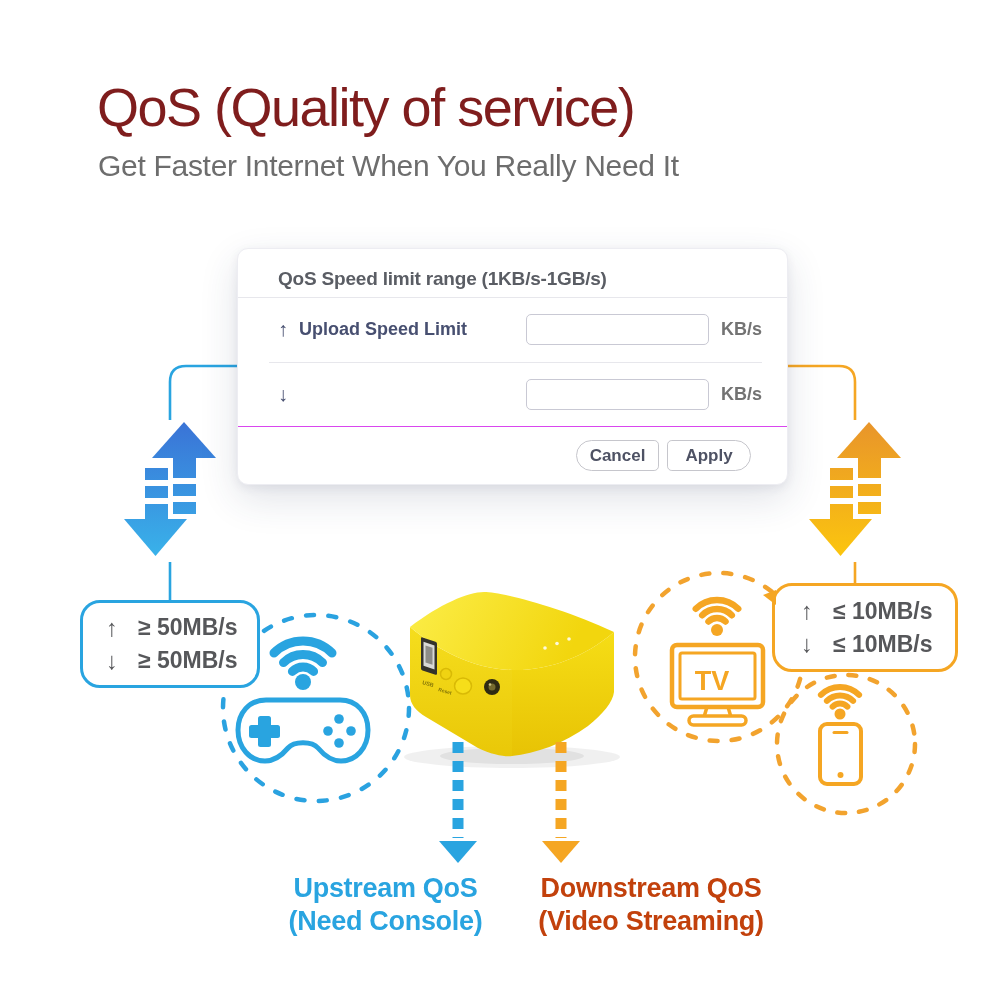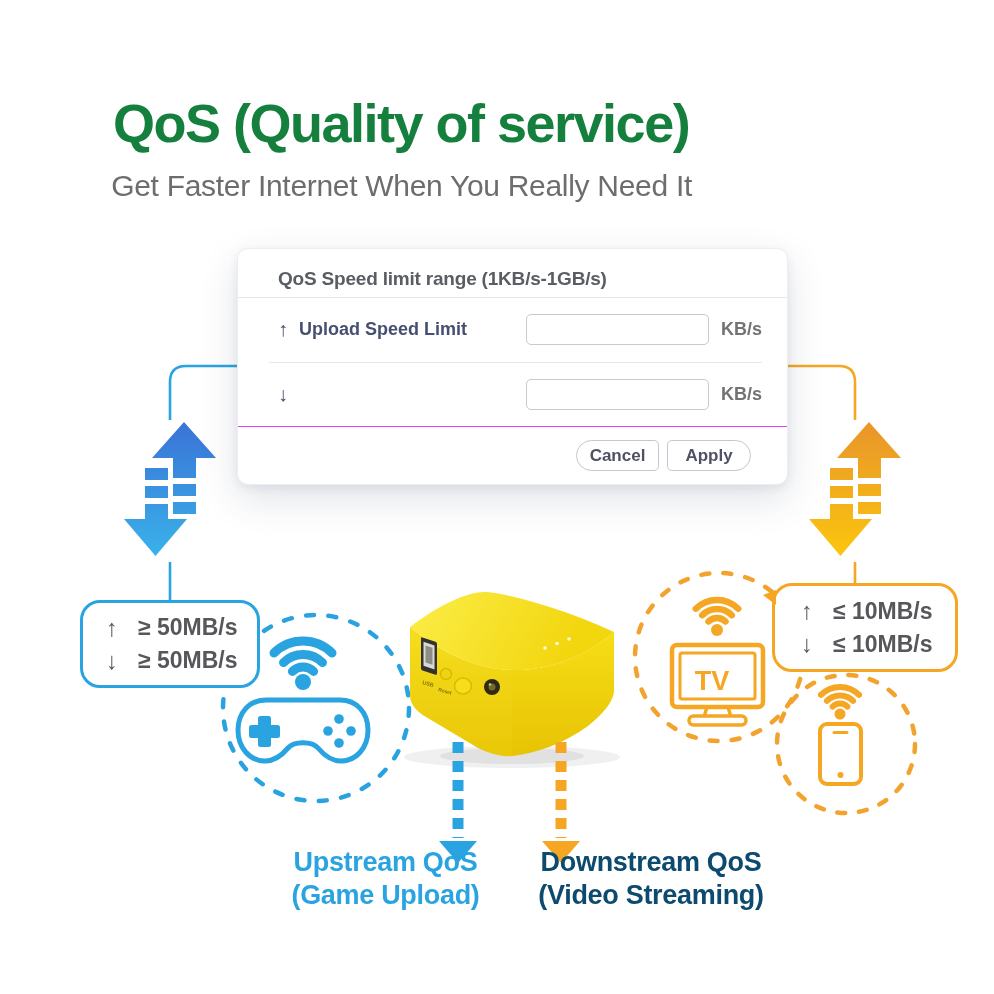--- a/index.html
+++ b/index.html
@@ -3,22 +3,22 @@
 <meta charset="utf-8">
 <style>
   html,body{margin:0;padding:0;background:#fff;}
   .canvas{
     position:relative;width:994px;height:994px;background:#ffffff;overflow:hidden;
     font-family:"Liberation Sans","DejaVu Sans",sans-serif;
   }
   
   .heading{position:absolute;left:97px;top:78px;}
   .heading h1{
-    margin:16px;font-size:54px;font-weight:bold;letter-spacing:-1.5px;
-    color:#15803d;line-height:1.1;
+    margin:0;font-size:54px;font-weight:normal;letter-spacing:-1.5px;
+    color:#7f1d1d;line-height:1.1;
   }
   .heading h2{
     margin:12px 0 0 1px;font-size:30px;font-weight:normal;letter-spacing:-0.3px;
     color:#6d6d6d;line-height:1.1;text-align:center;
   }
   
   .diagram{position:absolute;left:0;top:0;z-index:1;}
   
   .dialog{
     position:absolute;left:237px;top:248px;width:551px;height:237px;z-index:2;
@@ -62,24 +62,24 @@
   .bubble-left{left:80px;top:600px;width:180px;height:88px;border:3px solid #29a4e0;padding-left:23px;}
   .bubble-right{left:772px;top:583px;width:186px;height:89px;border:3px solid #f5a623;padding-left:26px;}
   .bubble-row{display:flex;align-items:center;font-size:23px;font-weight:bold;color:#56575a;line-height:1;}
   .bubble-dir{width:32px;font-size:24px;}
   .bubble-tail{
     position:absolute;left:-12px;top:4px;width:0;height:0;
     border-top:5px solid transparent;border-bottom:10px solid transparent;
     border-right:13px solid #f5a623;
   }
   
-  .flow-label{position:absolute;top:846px;z-index:2;text-align:center;line-height:33px;
+  .flow-label{position:absolute;top:872px;z-index:2;text-align:center;line-height:33px;
     font-size:27px;font-weight:bold;letter-spacing:-0.3px;}
   .flow-upstream{left:258px;width:255px;color:#29a4e0;}
-  .flow-downstream{left:520px;width:262px;color:#0c4a6e;text-align:center;}
+  .flow-downstream{left:520px;width:262px;color:#c2410c;text-align:center;}
 </style>
 </head>
 <body>
 
 <div class="canvas">
 
   <div class="heading">
     <h1>QoS (Quality of service)</h1>
     <h2>Get Faster Internet When You Really Need It</h2>
   </div>
@@ -275,20 +275,20 @@
       <span>≤ 10MB/s</span>
     </div>
     <div class="bubble-row">
       <span class="bubble-dir">↓</span>
       <span>≤ 10MB/s</span>
     </div>
   </div>
 
   <div class="flow-label flow-upstream">
     <div>Upstream QoS</div>
-    <div>(Game Upload)</div>
+    <div>(Need Console)</div>
   </div>
   <div class="flow-label flow-downstream">
     <div>Downstream QoS</div>
     <div>(Video Streaming)</div>
   </div>
 
 </div>
 
 </body></html>

